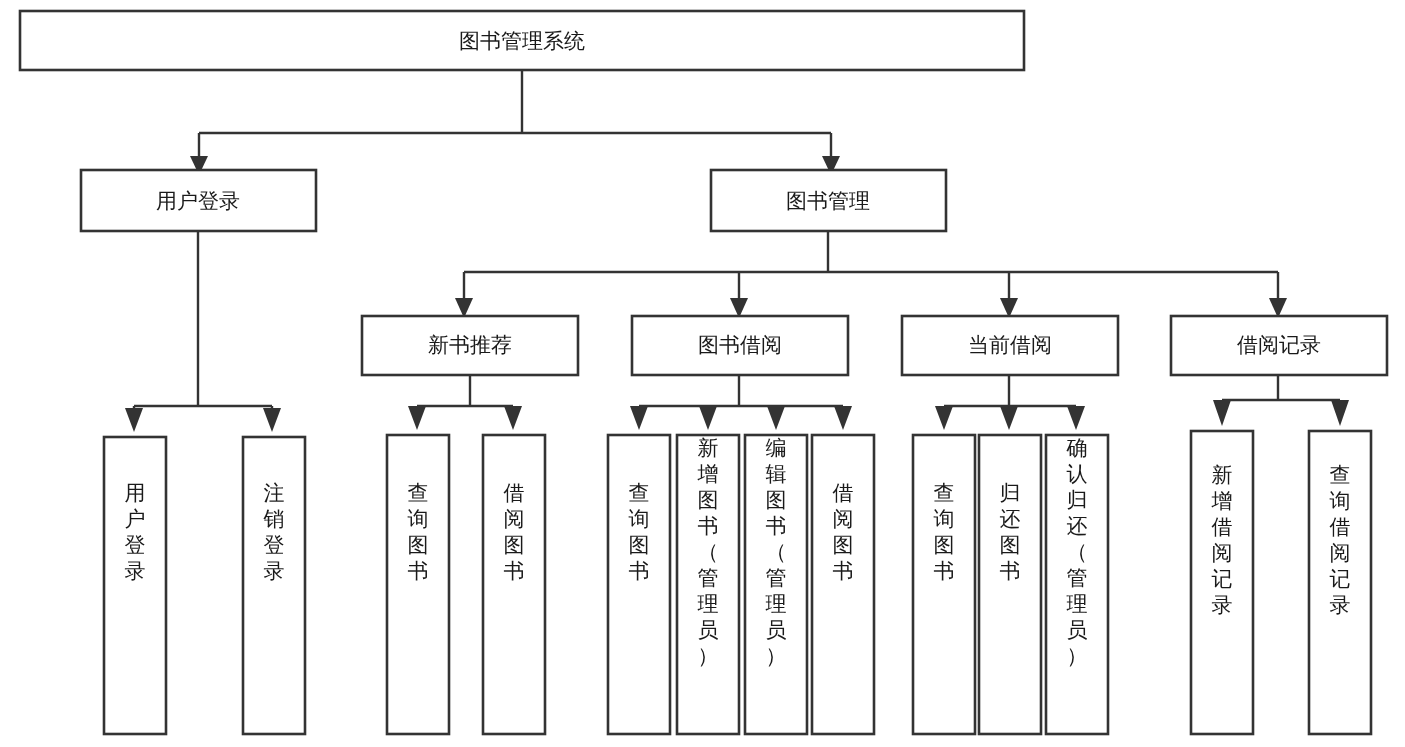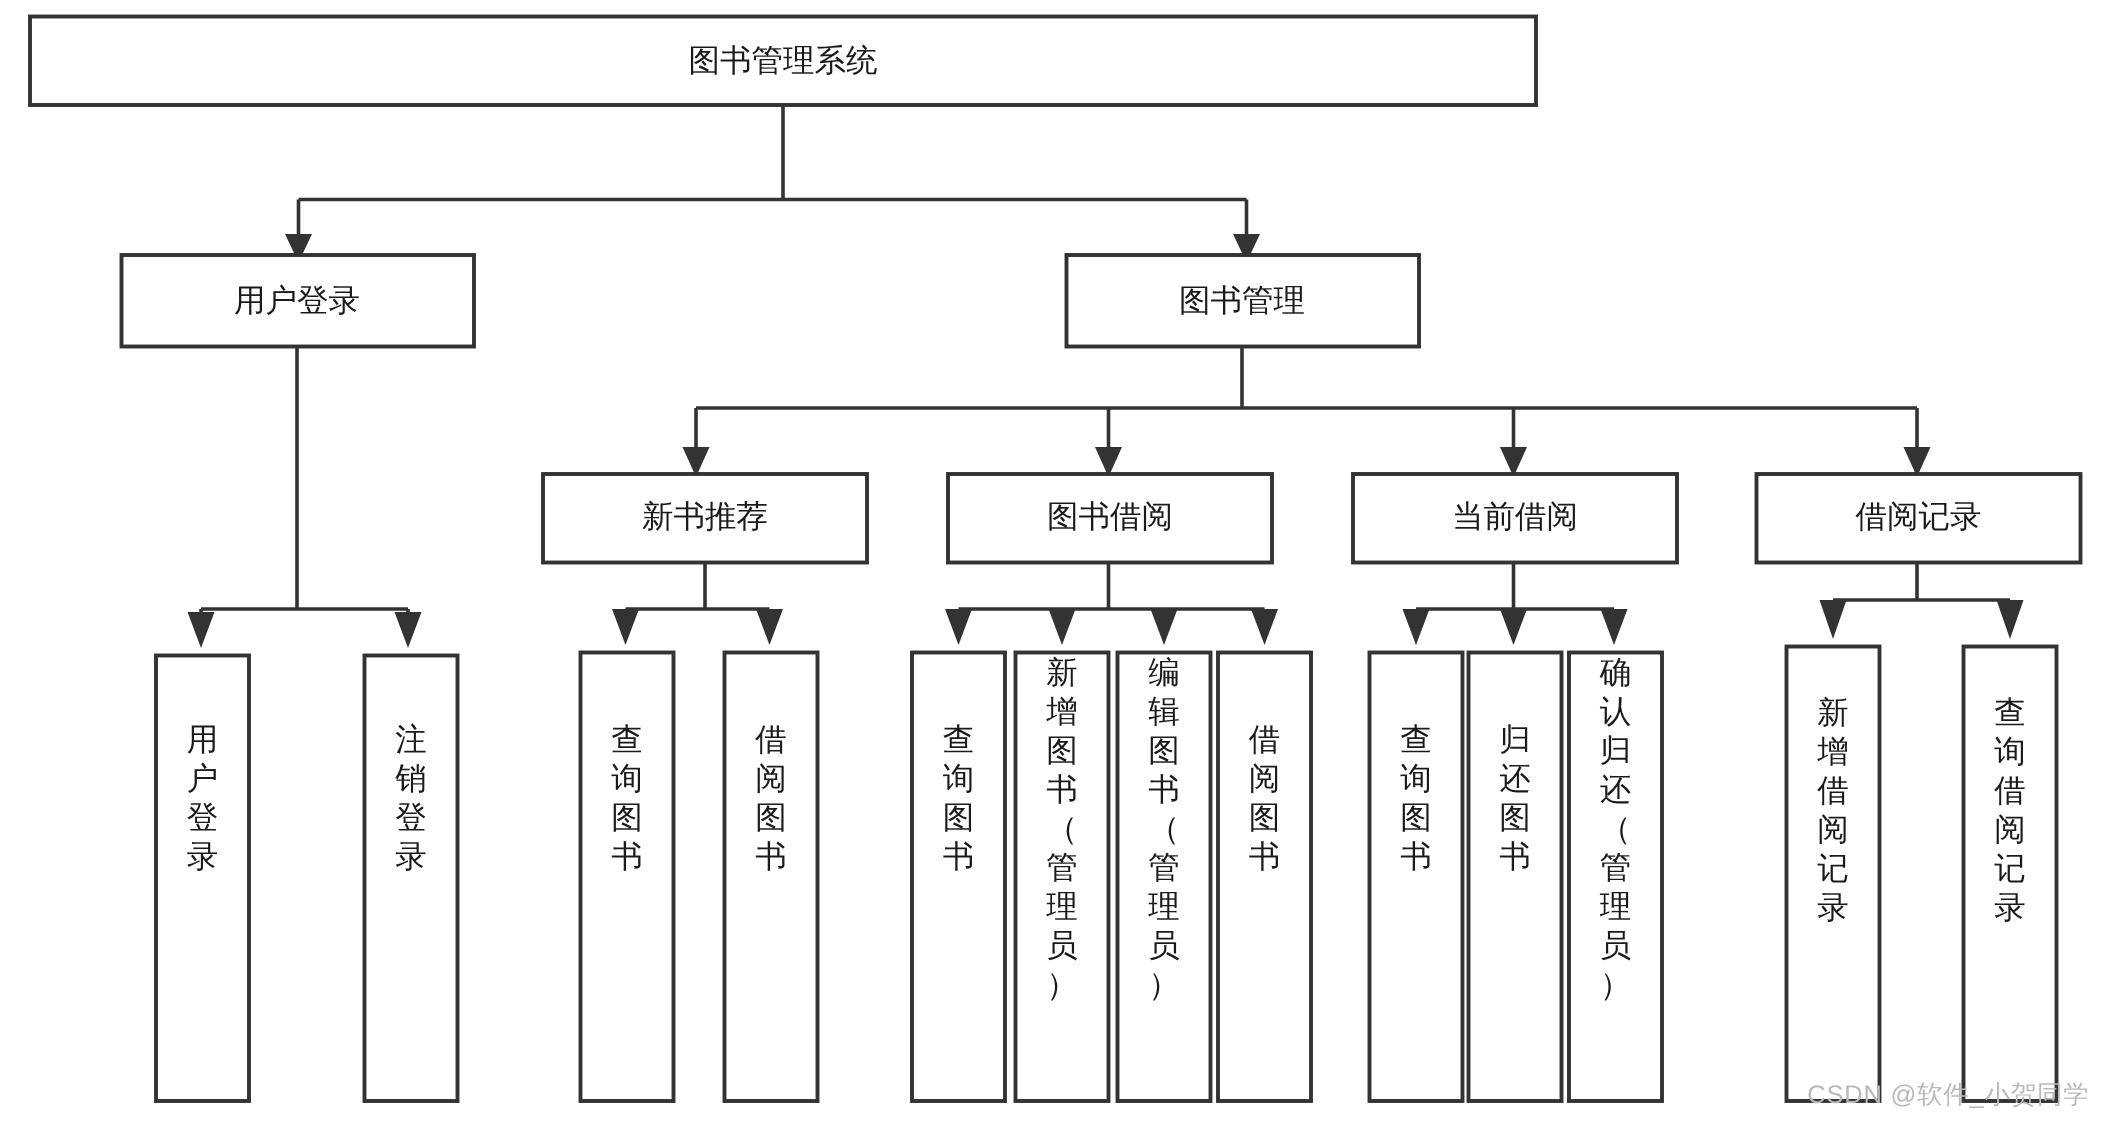--- a/index.html
+++ b/index.html
@@ -203,14 +203,13 @@
       <text class="node-label-vertical vtext" x="1222" y="482"><tspan x="1222" y="482">新</tspan><tspan x="1222" y="508">增</tspan><tspan x="1222" y="534">借</tspan><tspan x="1222" y="560">阅</tspan><tspan x="1222" y="586">记</tspan><tspan x="1222" y="612">录</tspan></text>
     </g>
 
     <g>
       <rect class="node-rect" x="1309" y="431" width="62" height="303"></rect>
       <text class="node-label-vertical vtext" x="1340" y="482"><tspan x="1340" y="482">查</tspan><tspan x="1340" y="508">询</tspan><tspan x="1340" y="534">借</tspan><tspan x="1340" y="560">阅</tspan><tspan x="1340" y="586">记</tspan><tspan x="1340" y="612">录</tspan></text>
     </g>
 
   </svg>
 
-  <div class="watermark">CSDN @软件_小贺同学</div>
 </div>
 
 </body></html>

